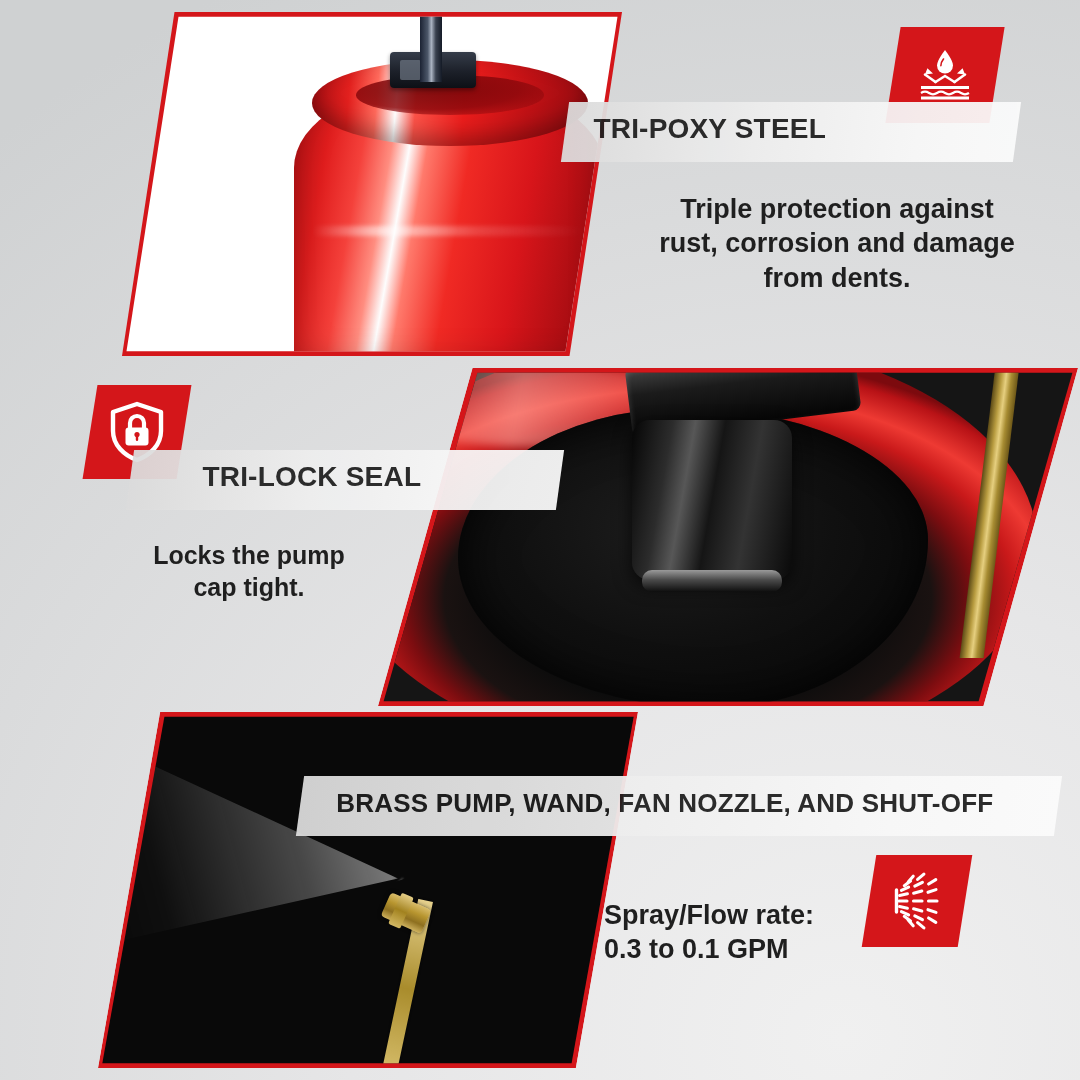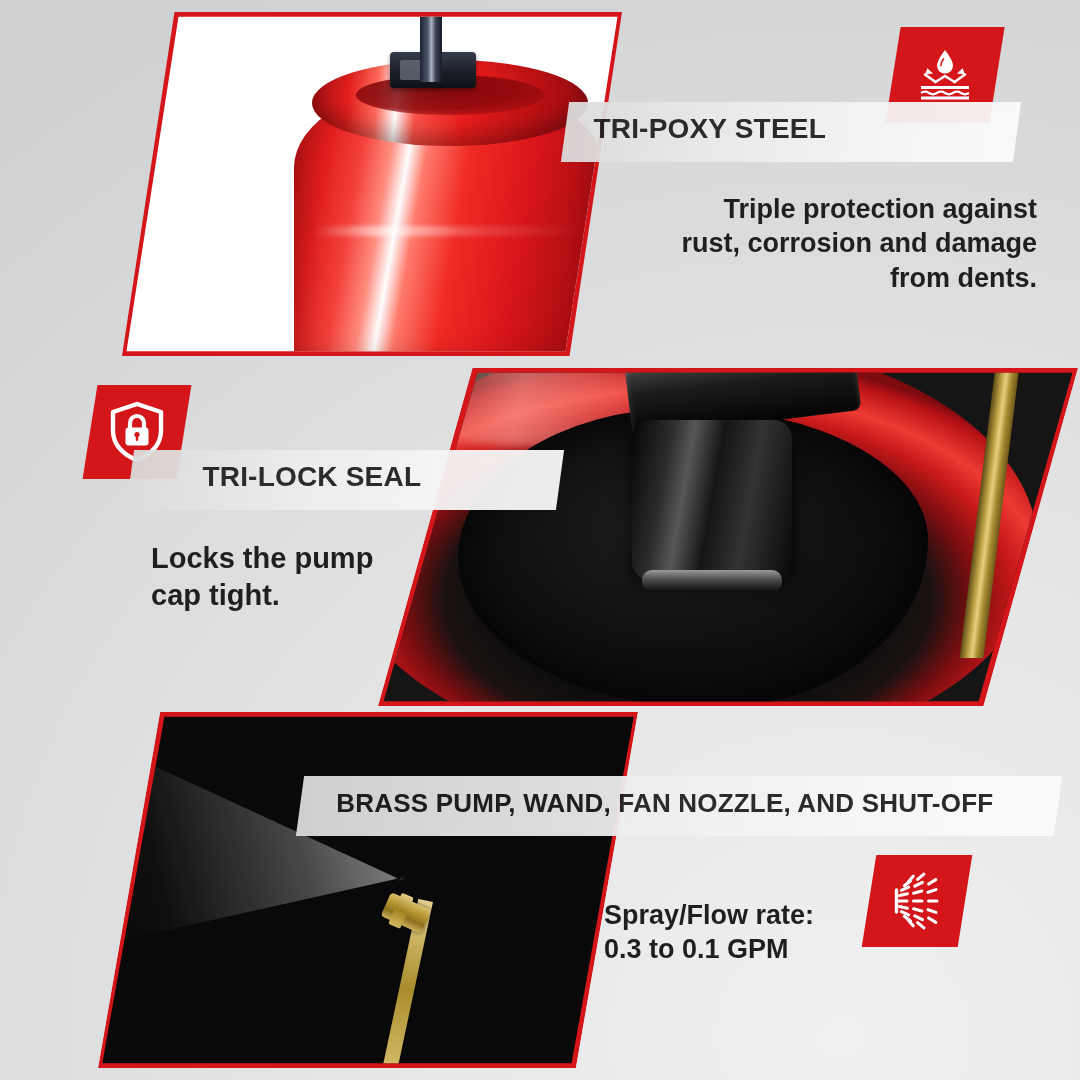--- a/index.html
+++ b/index.html
@@ -349,22 +349,22 @@
   #icon-tile-3 { left: 869px; top: 855px; width: 96px;  height: 92px; }
 
   
   .body-copy {
     position: absolute;
     color: #1f1f1f;
     font-weight: bold;
     line-height: 1.27;
     white-space: pre-line;
   }
-  #copy-1 { left: 637px; top: 192px; width: 400px; font-size: 27px; text-align: right; }
-  #copy-2 { left: 151px; top: 540px; width: 250px; font-size: 29px; text-align: left; }
+  #copy-1 { left: 637px; top: 192px; width: 400px; font-size: 27px; text-align: center; }
+  #copy-2 { left: 124px; top: 540px; width: 250px; font-size: 25px; text-align: center; }
   #copy-3 { left: 604px; top: 898px; width: 330px; font-size: 27px; text-align: left; }
 </style>
 </head>
 <body>
 
 <div id="infographic">
 
   <div class="panel" id="panel-1">
     <div class="inner">
       <div class="tank1-body"></div>

